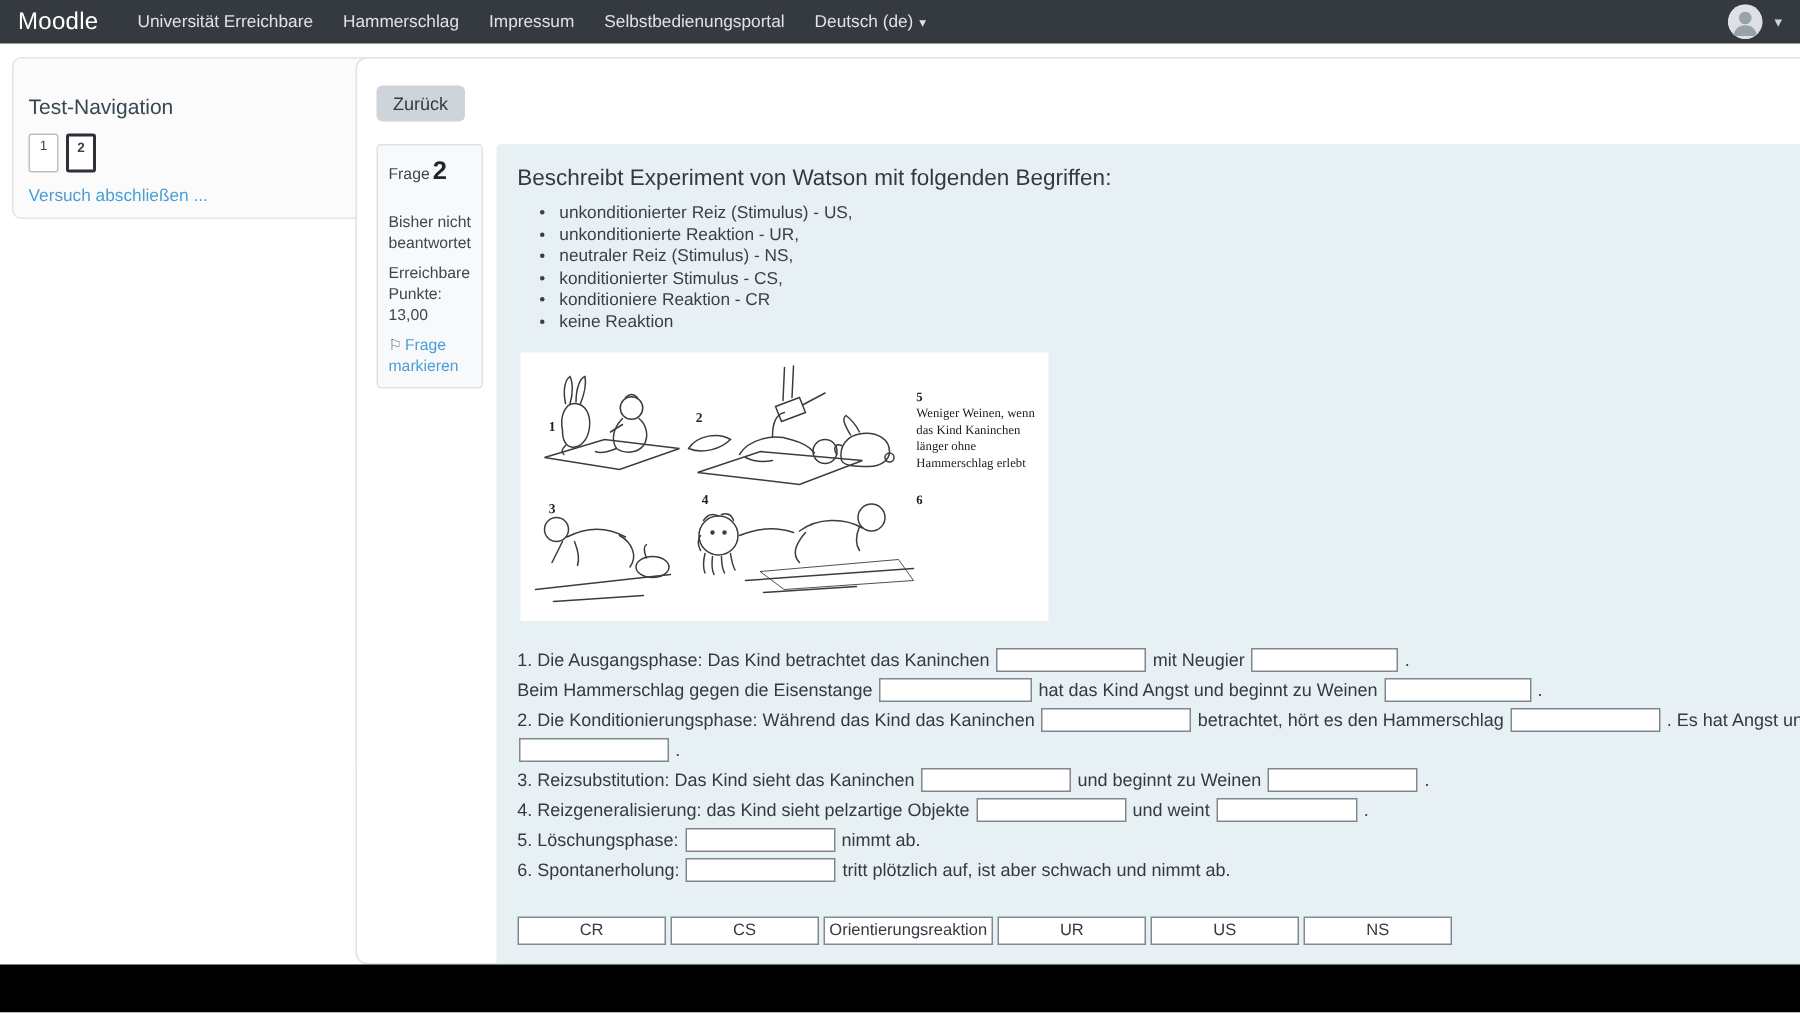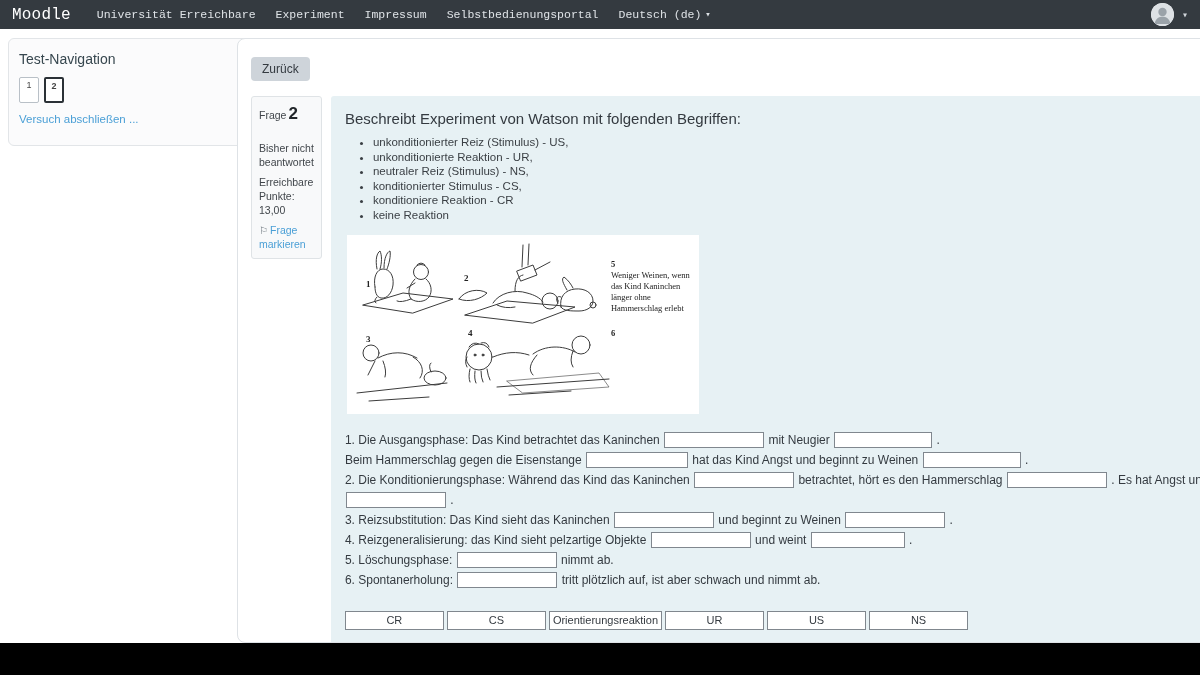--- a/index.html
+++ b/index.html
@@ -1,34 +1,34 @@
 <!DOCTYPE html>
 <html><head>
 <meta charset="utf-8">
 <style>
   * { margin:0; padding:0; box-sizing:border-box; }
   html,body { width:1200px; height:675px; font-family:"Liberation Sans", sans-serif; background:#fff; overflow:hidden; }
   .page { position:relative; width:1200px; height:675px; background:#fff; }
 
   
   .topbar { position:absolute; left:0; top:0; width:1200px; height:29px; background:#343a40;
-            display:flex; align-items:center; padding:0 12px;font-family:Liberation Mono, monospace; }
+            display:flex; align-items:center; padding:0 12px; }
   .brand { color:#fff; font-size:16px; font-weight:500; margin-right:16px; letter-spacing:.2px; }
   .navitems { display:flex; align-items:center; height:100%; }
   .navitem { color:#dfe3e7; font-size:11.5px; padding:0 10px; cursor:pointer; white-space:nowrap; }
   .lang { display:flex; align-items:center; gap:4px; }
   .chev { font-size:9px; color:#dfe3e7; }
   .topspacer { flex:1; }
   .avatar { width:23px; height:23px; border-radius:50%; background:#e9ecef; overflow:hidden; position:relative; cursor:pointer; }
   .avatar svg { position:absolute; left:0; top:0; }
   .usr-chev { color:#cfd4d9; font-size:10px; margin-left:8px; cursor:pointer; }
 
   
   .sidecard { position:absolute; left:8px; top:38px; width:248px; height:108px;
-              background:#fbfbfc; border:1px solid #e2e5e8; border-radius:6px; padding:12px 10px; }
+              background:#fbfbfc; border:1px solid #e2e5e8; border-radius:6px; padding:24px 10px; }
   .sidetitle { font-size:14px; color:#37474f; margin-bottom:10px; }
   .qnavrow { display:flex; gap:5px; margin-bottom:10px; }
   .qnb { width:20px; height:26px; background:#fff; border:1px solid #b9c0c7; border-radius:2px;
          font-size:9px; color:#444; text-align:center; padding-top:2px; cursor:pointer; }
   .qnb.current { border:2.5px solid #2b3136; font-weight:bold; }
   .finishlink { font-size:11.5px; color:#4a9fd6; cursor:pointer; }
 
   
   .maincard { position:absolute; left:237px; top:38px; width:1040px; height:605px;
               background:#fff; border:1px solid #dee2e6; border-radius:8px; padding:18px 13px; overflow:hidden; }
@@ -78,21 +78,21 @@
 </style>
 </head>
 <body>
 
 <div class="page">
 
   <div class="topbar">
     <span class="brand">Moodle</span>
     <div class="navitems">
         <span class="navitem">Universität Erreichbare</span>
-        <span class="navitem">Experiment</span>
+        <span class="navitem">Hammerschlag</span>
         <span class="navitem">Impressum</span>
         <span class="navitem">Selbstbedienungsportal</span>
       </div>
     <span class="navitem lang">
       <span>Deutsch (de)</span>
       <span class="chev">▾</span>
     </span>
     <div class="topspacer"></div>
     <span class="avatar">
       <svg width="23" height="23" viewBox="0 0 23 23">

